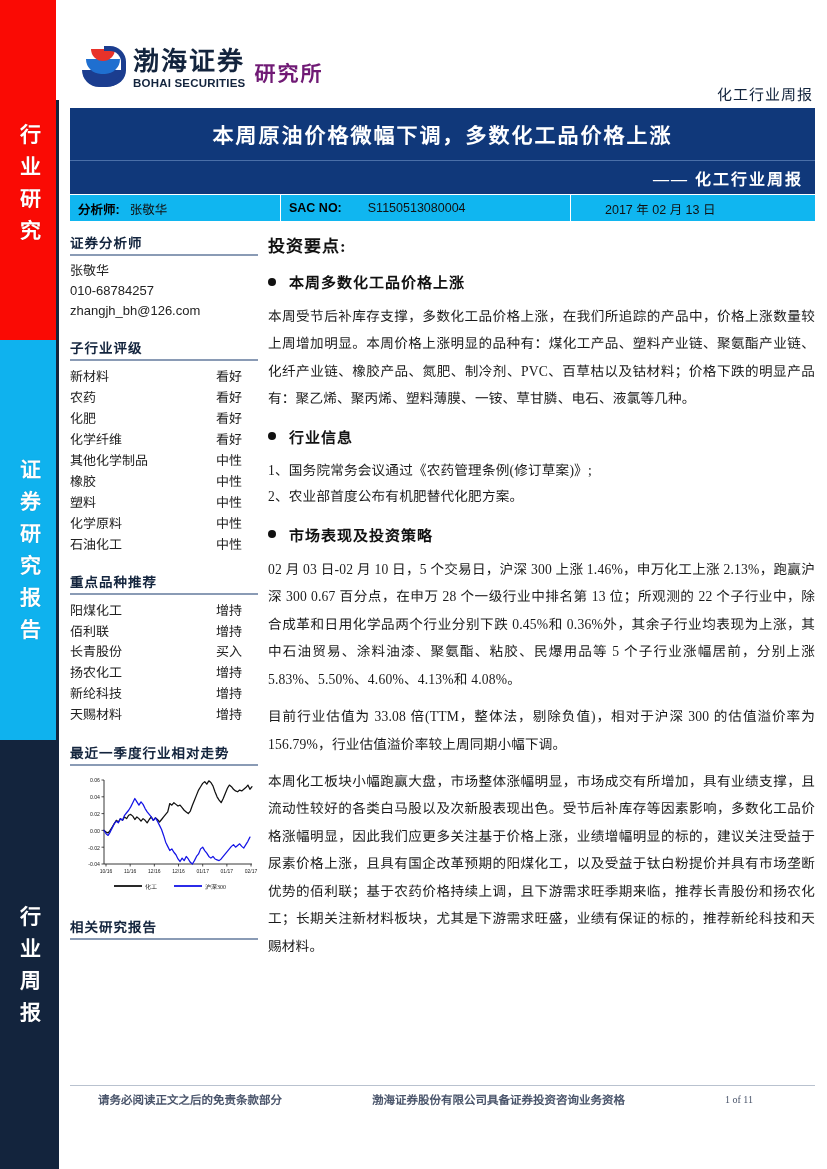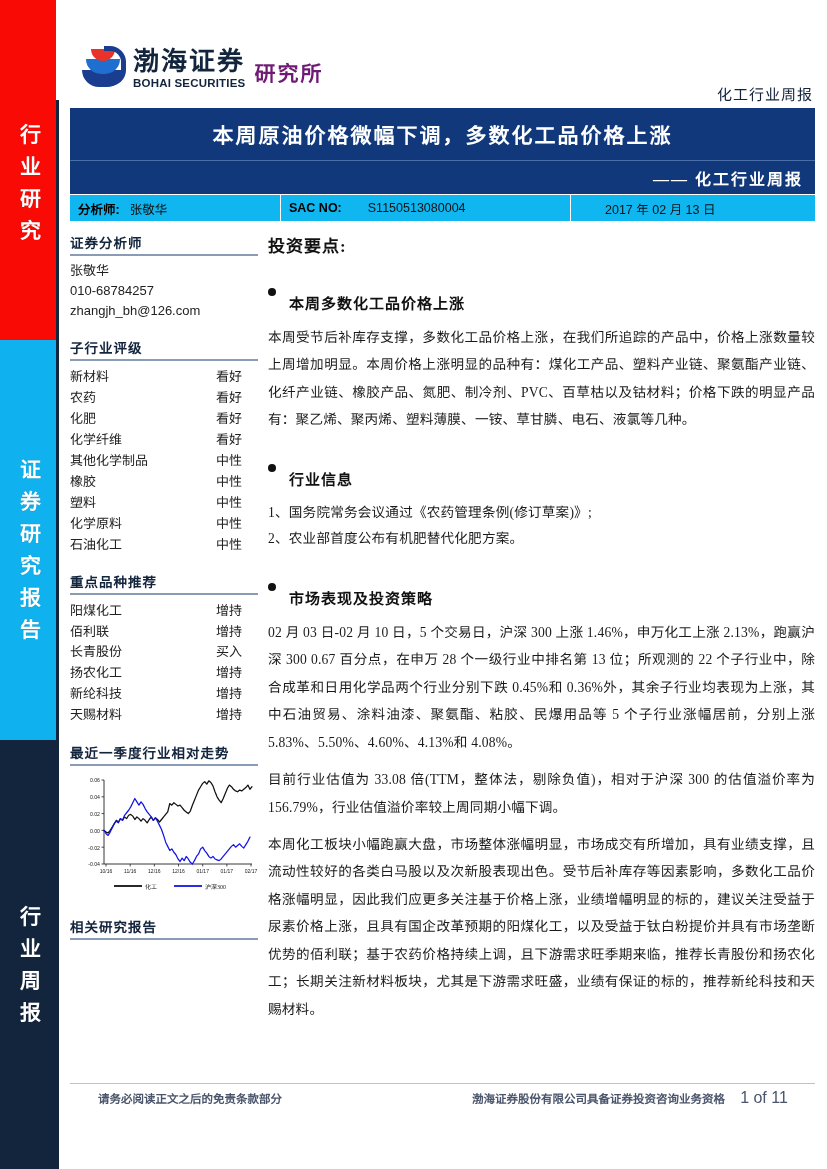--- a/index.html
+++ b/index.html
@@ -105,38 +105,38 @@
   .rowlist td.r{text-align:right;padding-right:16px;white-space:nowrap;}
 
   
   .chartbox{width:188px;height:128px;margin-top:6px;}
 
   
   .main{position:absolute;left:206px;top:232px;width:547px;}
   .m-h1{font-family:"Liberation Serif","DejaVu Serif",serif;font-weight:bold;font-size:17px;color:#111;letter-spacing:1px;margin:0 0 14px 0;}
   .m-bullet{display:flex;align-items:center;margin:13px 0 11px 0;}
   .m-bullet .dot{width:8px;height:8px;border-radius:50%;background:#111;margin-right:13px;flex:none;}
-  .m-bullet .btxt{font-family:"Liberation Serif","DejaVu Serif",serif;font-weight:bold;font-size:15px;color:#111;letter-spacing:1px;margin-top:21px;}
+  .m-bullet .btxt{font-family:"Liberation Serif","DejaVu Serif",serif;font-weight:bold;font-size:15px;color:#111;letter-spacing:1px;}
   .m-p{
     font-family:"Liberation Serif","DejaVu Serif",serif;font-size:13.6px;color:#1a1a1a;
     line-height:2.02;text-align:justify;text-justify:inter-ideograph;margin:0 0 10px 0;
     letter-spacing:.2px;
   }
   .m-li{
     font-family:"Liberation Serif","DejaVu Serif",serif;font-size:13.6px;color:#1a1a1a;
     line-height:1.95;margin:0;letter-spacing:.2px;
   }
 
   
   .footer{position:absolute;left:8px;bottom:62px;width:745px;}
   .footer-rule{height:1px;background:#b9c2cf;margin-bottom:5px;}
   .footer-row{display:flex;align-items:center;}
   .footer-row .f1{width:280px;font-family:"Liberation Serif","DejaVu Serif",serif;font-weight:bold;font-size:11.5px;color:#4a556b;padding-left:28px;box-sizing:border-box;}
-  .footer-row .f2{flex:1;font-family:"Liberation Serif","DejaVu Serif",serif;font-weight:bold;font-size:11.5px;color:#4a556b;text-align:right;padding-left:22px;box-sizing:border-box;}
-  .footer-row .f3{width:90px;font-family:Liberation Sans, sans-serif;font-size:16px;color:#4a556b;text-align:center;padding-right:12px;box-sizing:border-box;}
+  .footer-row .f2{flex:1;font-family:"Liberation Serif","DejaVu Serif",serif;font-weight:bold;font-size:11.5px;color:#4a556b;text-align:left;padding-left:22px;box-sizing:border-box;}
+  .footer-row .f3{width:90px;font-family:Liberation Serif, serif;font-size:10px;color:#4a556b;text-align:left;padding-right:12px;box-sizing:border-box;}
 
   svg{display:block;}
 </style>
 </head>
 <body>
 
 <div class="page">
 
   <div class="rail">
     <div class="rail-seg rail-red">

